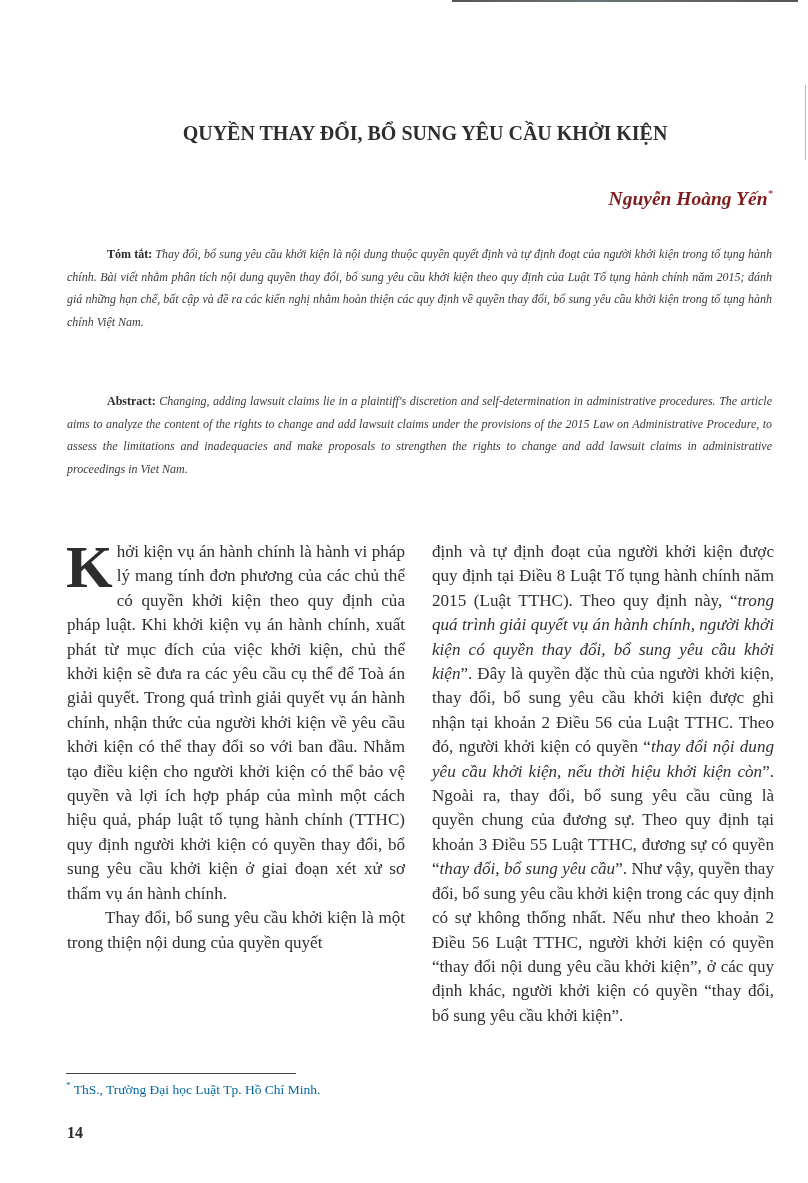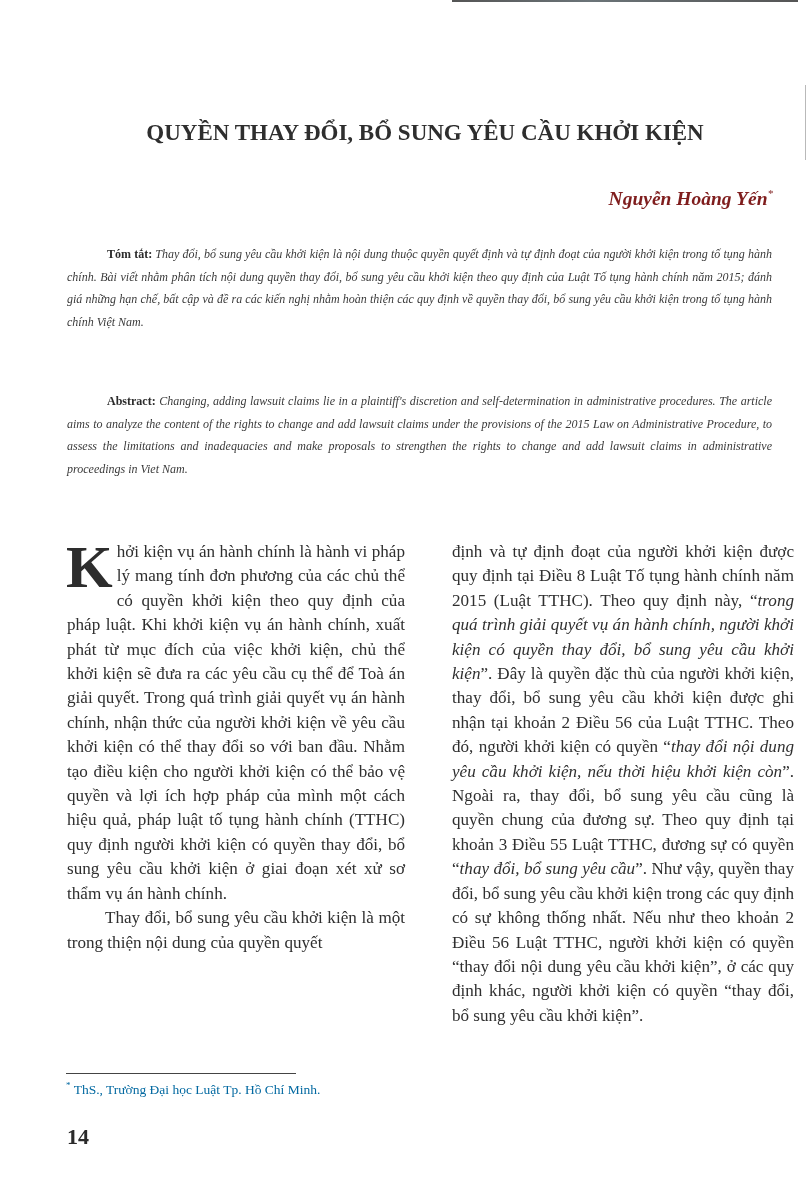--- a/index.html
+++ b/index.html
@@ -11,21 +11,21 @@
     .top-edge {
       position: absolute; left: 452px; right: 10px; top: 0; height: 2px;
       background: linear-gradient(90deg, #555 0%, #6b7478 40%, #555 100%);
     }
     .right-edge {
       position: absolute; right: 2px; top: 85px; width: 1px; height: 75px;
       background: #b9b9b9;
     }
     .title {
       position: absolute; left: 60px; width: 730px; top: 115px;
-      text-align: center; font-weight: bold; font-size: 23px; line-height: 36px;
+      text-align: center; font-weight: bold; font-size: 20px; line-height: 36px;
       color: #2e2e2e; letter-spacing: 0px;
     }
     .title div { white-space: nowrap; }
     .author {
       position: absolute; right: 35px; top: 187px;
       font-weight: bold; font-style: italic; font-size: 19.5px; color: #7f1d1d;
     }
     .author sup { font-size: 11px; font-weight: normal; }
     .abstract-block {
       position: absolute; left: 67px; width: 705px;
@@ -37,41 +37,41 @@
     .abstract-block p { margin: 0; text-indent: 40px; }
     #vi-abstract { top: 243px; }
     #en-abstract { top: 390px; }
 
     .col {
       position: absolute; top: 540px; font-size: 17.1px; line-height: 24.4px;
       text-align: justify; color: #2f2f2f;
     }
     .col p { margin: 0; }
     .col-left { left: 67px; width: 338px; }
-    .col-right { left: 452px; width: 342px; }
+    .col-right { left: 432px; width: 342px; }
     .indent { text-indent: 38px; }
     .dropcap {
       float: left; font-size: 60px; line-height: 46px; font-weight: bold;
       margin: 4px 4px 0 -1px; color: #2d2d2d; font-family: "Liberation Serif", serif;
     }
     .heading { font-weight: bold; text-indent: 38px; letter-spacing: 0.2px; }
     .italic { font-style: italic; }
 
     .footnote-rule {
       position: absolute; left: 66px; top: 1073px; width: 230px; height: 1px;
       background: #444;
     }
     .footnote {
       position: absolute; left: 66px; top: 1080px; font-size: 13.5px;
       color: #0369a1; white-space: nowrap;
     }
     .footnote sup { font-size: 9px; }
     .page-number {
       position: absolute; left: 67px; top: 1124px; font-weight: bold;
-      font-size: 22px; color: #2b2b2b;
+      font-size: 16px; color: #2b2b2b;
     }
   </style>
 </head>
 <body>
 
 <div class="top-edge"></div>
 <div class="right-edge"></div>
 
 <div class="title">
   <div>QUYỀN THAY ĐỔI, BỔ SUNG YÊU CẦU KHỞI KIỆN</div>

